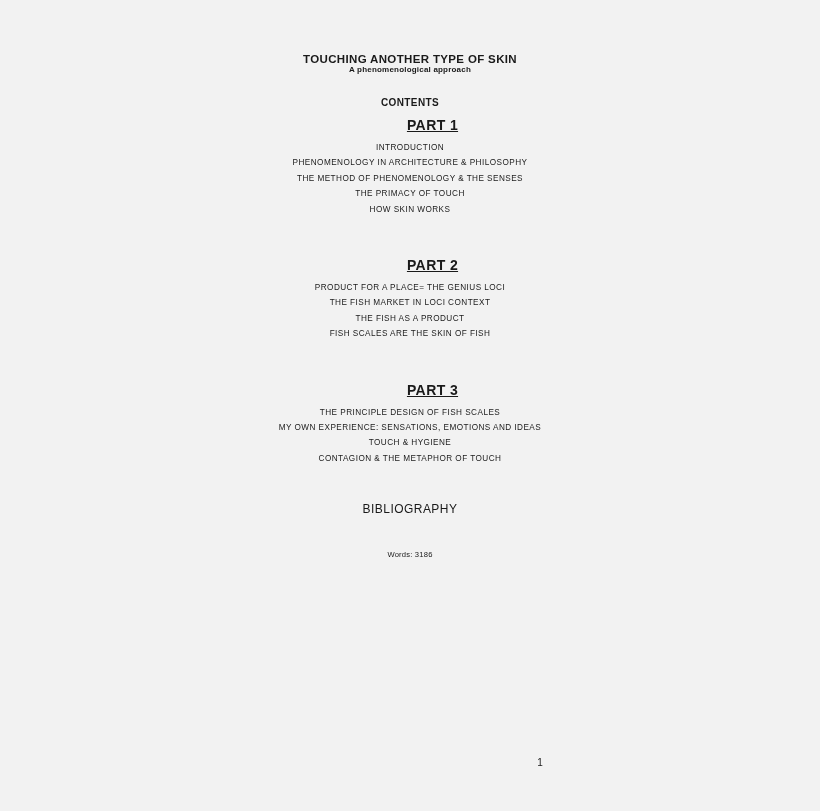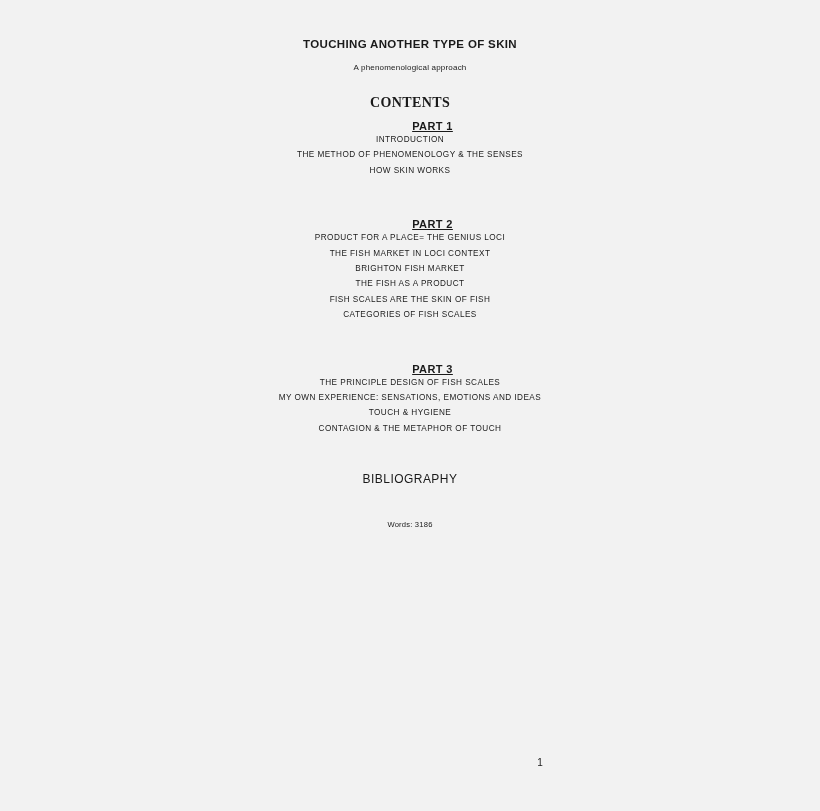--- a/index.html
+++ b/index.html
@@ -27,52 +27,51 @@
     position: absolute;
     left: 0;
     top: 0;
     width: 820px;
     text-align: center;
   }
   .doc-title {
     font-size: 11.5px;
     font-weight: bold;
     letter-spacing: 0.35px;
-    margin-top: 38px;
+    margin-top: 53px;
   }
   .doc-subtitle {
     font-size: 8px;
-    font-weight: normal;
+    font-weight: bold;
     letter-spacing: 0.2px;
-    margin-top: 13px;
   }
   .section-heading {
-    font-size: 14px;
+    font-size: 10px;
     font-weight: bold;
     letter-spacing: 0.4px;
     margin-top: 23px;
-    font-family: Liberation Serif, serif;
   }
   .part-heading {
-    font-size: 11px;
+    font-size: 14px;
     font-weight: bold;
     letter-spacing: 0.4px;
     text-decoration: underline;
     margin-top: 9px;
     margin-left: 45px;
   }
   .part-heading.spaced {
     margin-top: 40px;
   }
   .entry {
     font-size: 8.2px;
     letter-spacing: 0.45px;
     line-height: 15.4px;
   }
   .entry-list {
+    margin-top: 7px;
   }
   .biblio {
     font-size: 12px;
     letter-spacing: 0.45px;
     margin-top: 36px;
   }
   .wordcount {
     font-size: 7.6px;
     letter-spacing: 0.2px;
     margin-top: 34px;
@@ -96,34 +95,34 @@
 
     <div class="doc-title">TOUCHING ANOTHER TYPE OF SKIN</div>
     <div class="doc-subtitle">A phenomenological approach</div>
 
     <div class="section-heading">CONTENTS</div>
 
     <div>
       <div class="part-heading">PART 1</div>
       <div class="entry-list">
         <div class="entry">INTRODUCTION</div>
+        <div class="entry">PHENOMENOLOGY IN ARCHITECTURE &amp; PHILOSOPHY</div>
         <div class="entry">THE METHOD OF PHENOMENOLOGY &amp; THE SENSES</div>
+        <div class="entry">THE PRIMACY OF TOUCH</div>
         <div class="entry">HOW SKIN WORKS</div>
       </div>
     </div>
 
     <div>
       <div class="part-heading spaced">PART 2</div>
       <div class="entry-list">
         <div class="entry">PRODUCT FOR A PLACE= THE GENIUS LOCI</div>
         <div class="entry">THE FISH MARKET IN LOCI CONTEXT</div>
-        <div class="entry">BRIGHTON FISH MARKET</div>
         <div class="entry">THE FISH AS A PRODUCT</div>
         <div class="entry">FISH SCALES ARE THE SKIN OF FISH</div>
-        <div class="entry">CATEGORIES OF FISH SCALES</div>
       </div>
     </div>
 
     <div>
       <div class="part-heading spaced">PART 3</div>
       <div class="entry-list">
         <div class="entry">THE PRINCIPLE DESIGN OF FISH SCALES</div>
         <div class="entry">MY OWN EXPERIENCE: SENSATIONS, EMOTIONS AND IDEAS</div>
         <div class="entry">TOUCH &amp; HYGIENE</div>
         <div class="entry">CONTAGION &amp; THE METAPHOR OF TOUCH</div>

